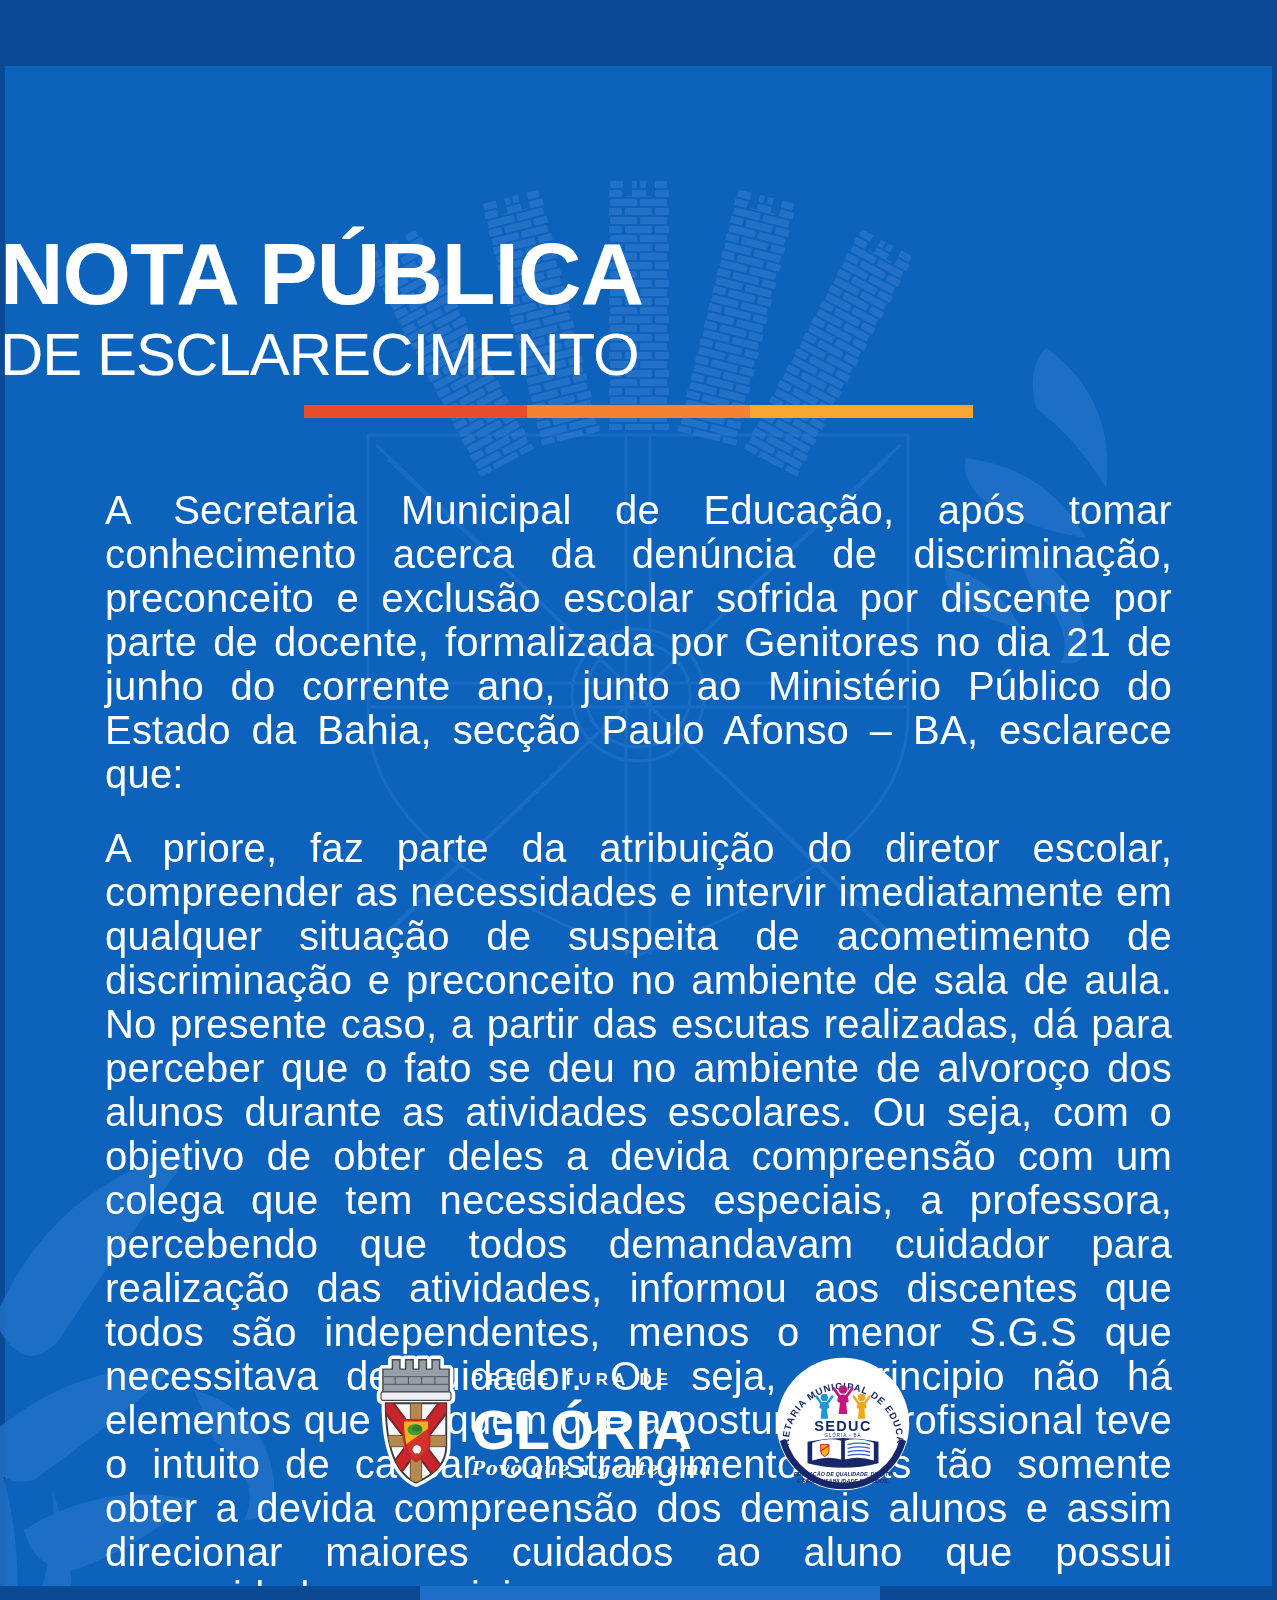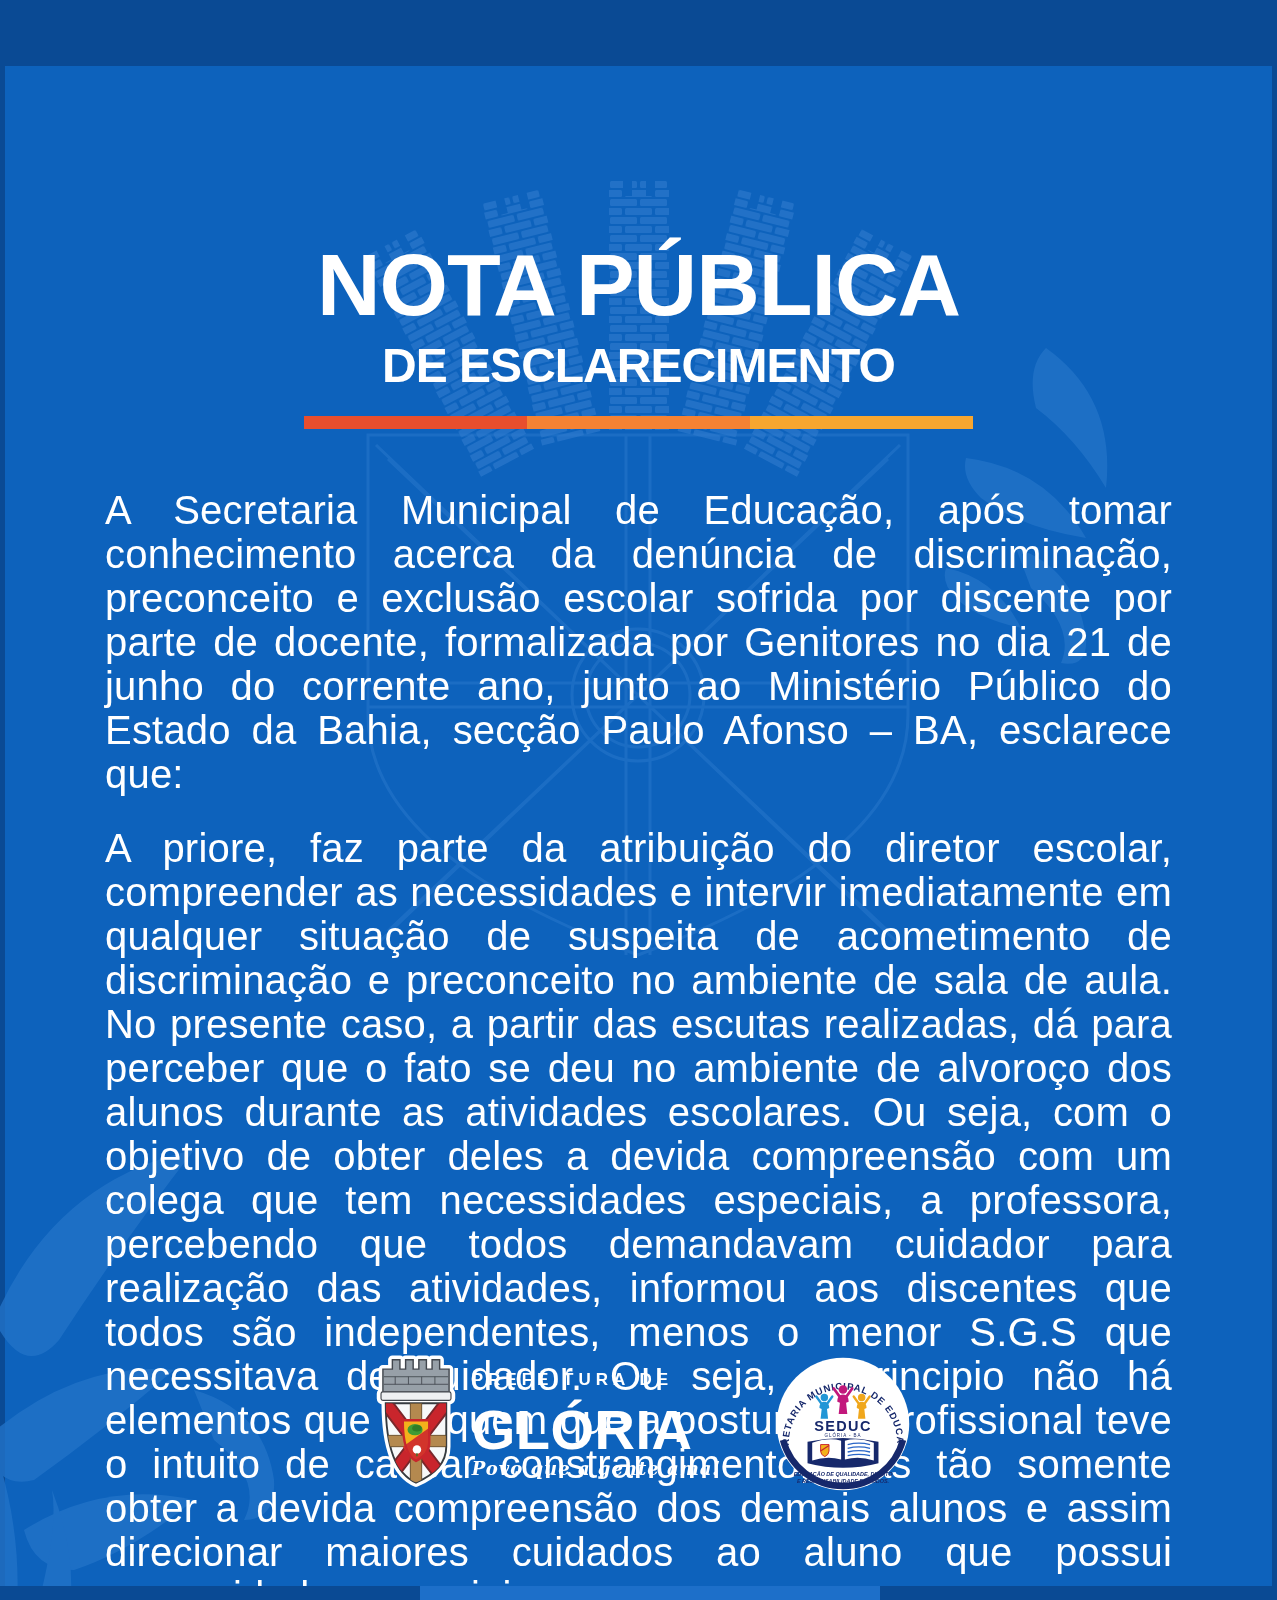--- a/index.html
+++ b/index.html
@@ -15,23 +15,23 @@
   .bottom-bar .seg-dark-l{width:420px;background:#0a4a94;}
   .bottom-bar .seg-mid{width:460px;background:#1d6fc9;}
   .bottom-bar .seg-dark-r{flex:1;background:#0a4a94;}
   
   .wm{position:absolute;pointer-events:none;}
   .wm-castle{top:150px;left:50%;transform:translateX(-50%);opacity:.75;}
   .wm-crest{top:415px;left:288px;opacity:.45;}
   .wm-floral-left{top:1060px;left:-36px;opacity:.8;}
   .wm-floral-right{top:338px;left:926px;opacity:.8;}
   
-  .header{position:absolute;top:228px;left:0;width:100%;text-align:center;color:#ffffff;margin-top:11px;}
+  .header{position:absolute;top:228px;left:0;width:100%;text-align:left;color:#ffffff;}
   .title-line1{margin:0;font-size:88px;line-height:92px;font-weight:900;letter-spacing:-1px;}
-  .title-line2{margin:0;font-size:48px;line-height:70px;font-weight:700;letter-spacing:-1px;}
+  .title-line2{margin:0;font-size:60px;line-height:70px;font-weight:400;letter-spacing:-1px;}
   .accent-bar{width:670px;height:13px;margin:15px auto 0;display:flex;}
   .accent-bar span{flex:1;}
   .accent-seg1{background:#e84e2d;} .accent-seg2{background:#f58233;} .accent-seg3{background:#f7a62f;}
   
   .body-text{position:absolute;top:488px;left:105px;right:105px;color:#ffffff;
     font-size:40px;line-height:44px;text-align:justify;letter-spacing:.2px;}
   .body-text p{margin:0 0 30px 0;}
   
   .footer{position:absolute;top:1348px;left:0;width:100%;display:flex;
     justify-content:center;align-items:center;gap:52px;color:#ffffff;}

